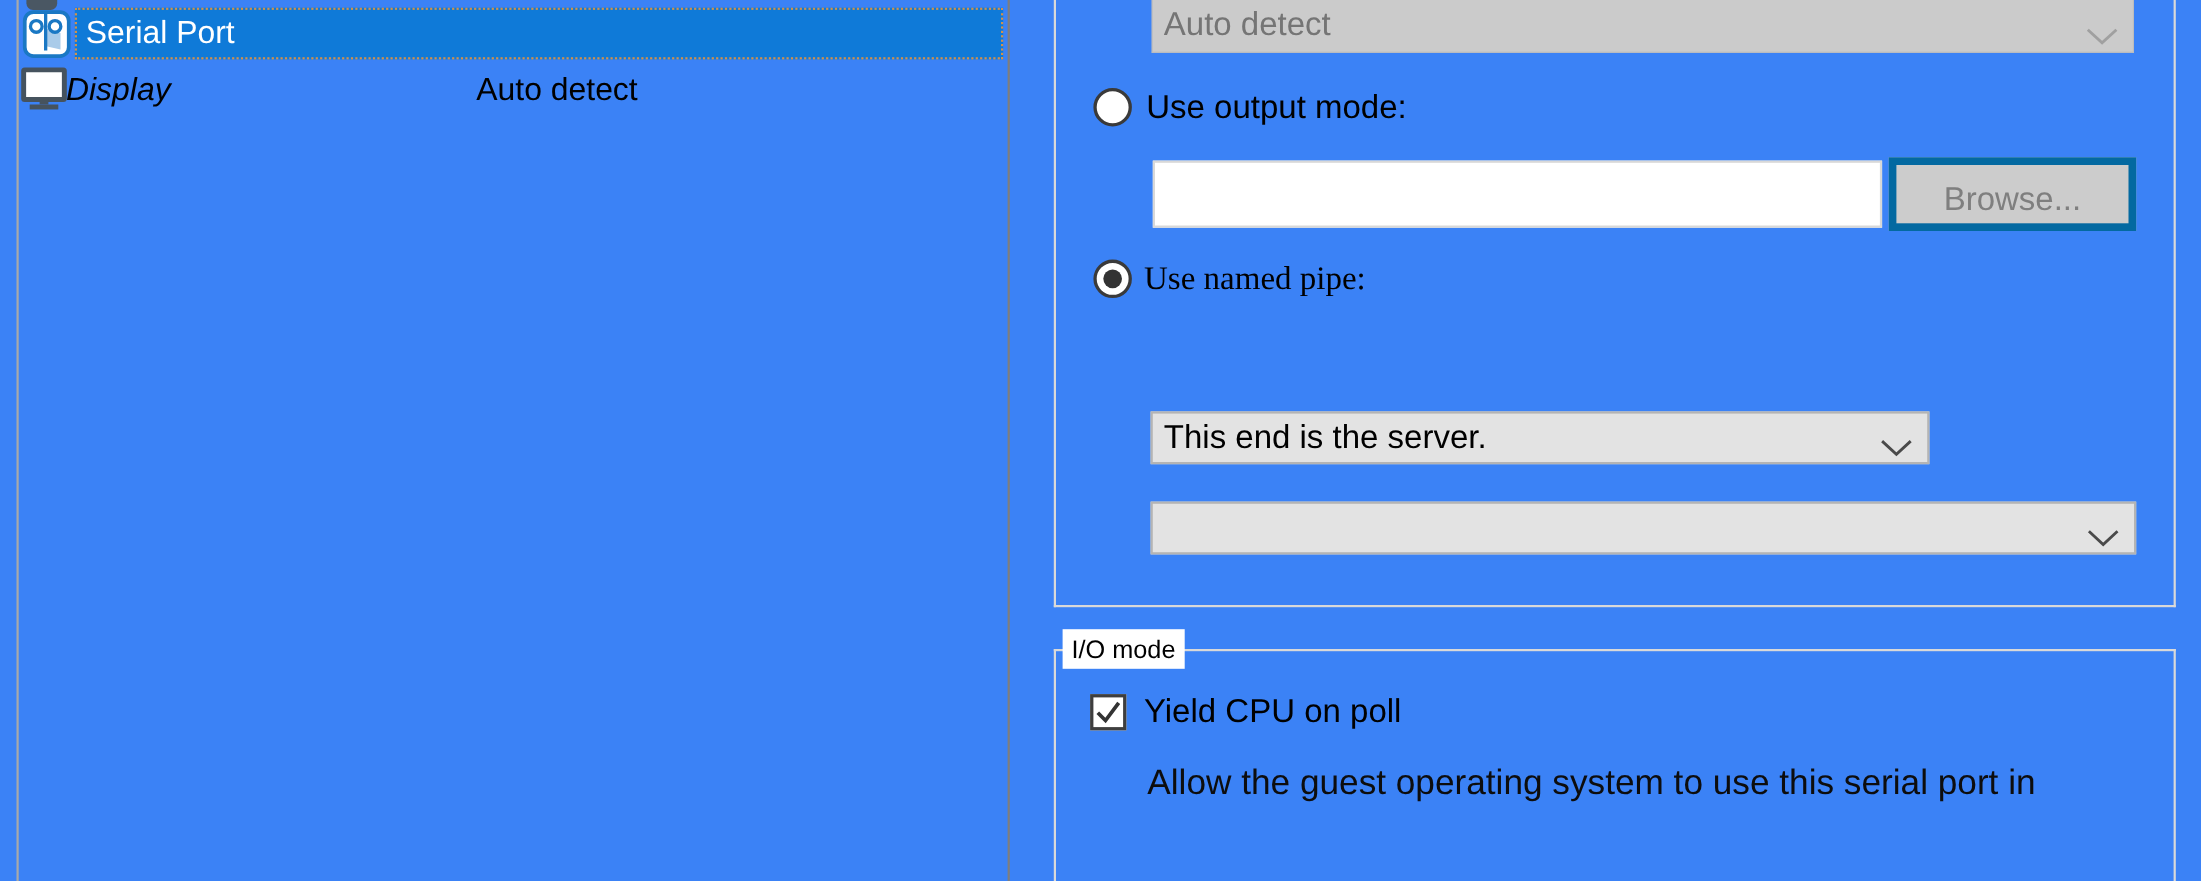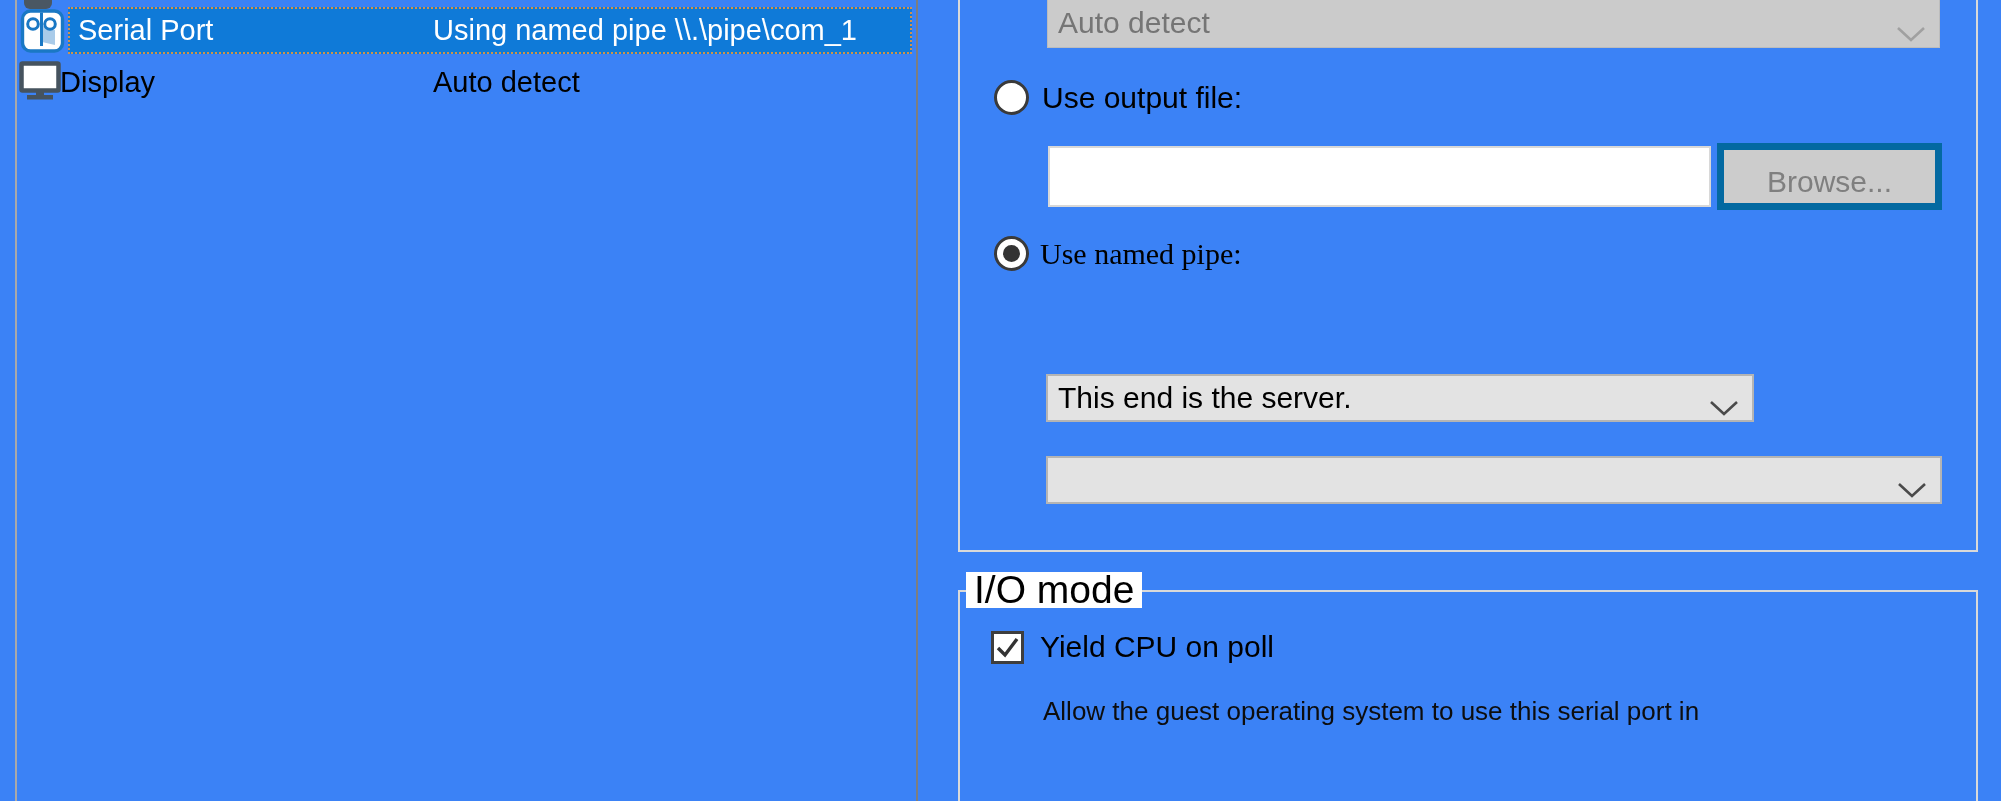--- a/index.html
+++ b/index.html
@@ -13,26 +13,26 @@
   .panel-divider{left:916px;top:0;width:2px;height:801px;background:#7e7e7e;}
   .icon-fragment{left:24px;top:0;width:28px;height:9px;background:#4a5763;border-radius:0 0 6px 6px;}
   .serial-icon{left:20px;top:8px;width:45px;height:46px;}
   .display-icon{left:19px;top:61px;width:42px;height:40px;}
   .row-selected{
     left:68px;top:7px;width:844px;height:47px;background:#0f7ad8;color:#ffffff;
     outline:2px dotted #d0914e;outline-offset:-2px;
   }
   .row-selected .dev-name{position:absolute;left:10px;top:0;line-height:47px;font-size:29px;}
   .row-selected .dev-summary{position:absolute;left:365px;top:0;line-height:47px;font-size:29px;}
-  .row-plain-name{left:60px;top:60px;width:300px;line-height:44px;font-size:29px;color:#000;}
+  .row-plain-name{left:60px;top:60px;width:300px;line-height:44px;font-size:29px;color:#000;font-style:italic;}
   .row-plain-summary{left:433px;top:60px;width:420px;line-height:44px;font-size:29px;color:#000;}
   
   .group1{left:958px;top:-4px;width:1020px;height:556px;border:2px solid #d9d9d9;border-top:none;box-sizing:border-box;}
   .group2{left:958px;top:590px;width:1020px;height:215px;border:2px solid #d9d9d9;border-bottom:none;box-sizing:border-box;}
-  .group2-label{left:966px;top:572px;background:#ffffff;padding:0 8px;font-size:39px;line-height:36px;color:#000;z-index:3;}
+  .group2-label{left:966px;top:572px;background:#ffffff;padding:0 8px;font-size:23px;line-height:36px;color:#000;z-index:3;}
   
   .combo{box-sizing:border-box;background:#e3e3e3;border:2px solid #b4b4b4;font-size:30px;color:#000;}
   .combo .combo-text{position:absolute;left:10px;top:0;right:50px;line-height:44px;white-space:nowrap;overflow:hidden;}
   .combo .chev{position:absolute;right:13px;top:50%;margin-top:-8px;}
   .combo-disabled{left:1047px;top:0;width:893px;height:48px;background:#cbcbcb;border:1px solid #bcbcbc;border-top:none;}
   .combo-disabled .combo-text{color:#757575;line-height:46px;}
   .combo-a{left:1046px;top:374px;width:708px;height:48px;}
   .combo-b{left:1046px;top:456px;width:896px;height:48px;}
   .txt-input{box-sizing:border-box;background:#fff;font-size:30px;color:#000;
     font-family:"Liberation Sans",sans-serif;padding:0 0 0 13px;outline:none;}
@@ -44,21 +44,21 @@
   
   .radio{box-sizing:border-box;width:35px;height:35px;border:3px solid #3a3a3a;border-radius:50%;background:#fff;}
   .radio .dot{position:absolute;left:50%;top:50%;width:17px;height:17px;margin:-8.5px 0 0 -8.5px;border-radius:50%;background:#333;}
   .radio-1{left:994px;top:80px;}
   .radio-2{left:994px;top:236px;}
   .radio-label{font-size:30px;line-height:35px;color:#000;}
   .radio-label-1{left:1042px;top:80px;}
   .radio-label-2{left:1040px;top:236px;font-family:Liberation Serif, serif;}
   .checkbox{left:991px;top:631px;width:33px;height:33px;box-sizing:border-box;border:3px solid #3e3e3e;background:#fff;}
   .cb-label{left:1040px;top:629px;font-size:30px;line-height:36px;color:#000;}
-  .desc{left:1043px;top:692px;width:820px;font-size:26px;line-height:39px;color:#0d0d0d;}
+  .desc{left:1043px;top:692px;width:820px;font-size:32px;line-height:39px;color:#0d0d0d;}
 </style>
 </head>
 <body>
 
 <div id="screen">
 
   <div class="abs left-edge-line"></div>
   <div class="abs icon-fragment"></div>
 
   <span class="abs serial-icon">
@@ -66,21 +66,20 @@
       <rect x="2.5" y="3" width="40" height="40" rx="8" fill="#ffffff" stroke="#1a78c4" stroke-width="3.4"></rect>
       <polygon points="22,18 35,22 35,37 22,34" fill="#a9cbe9"></polygon>
       <line x1="21.5" y1="4.5" x2="21.5" y2="38" stroke="#1a78c4" stroke-width="3"></line>
       <circle cx="13" cy="16" r="5.3" fill="#ffffff" stroke="#1a78c4" stroke-width="3"></circle>
       <circle cx="30" cy="16" r="5.3" fill="#ffffff" stroke="#1a78c4" stroke-width="3"></circle>
     </svg>
   </span>
 
   <div class="abs row-selected">
     <span class="dev-name">Serial Port</span>
-    <span class="dev-summary">Using named pipe \\.\pipe\com_1</span>
   </div>
 
   <span class="abs display-icon">
     <svg width="42" height="40" viewBox="0 0 42 40">
       <rect x="2.5" y="2.5" width="37" height="27" rx="1" fill="#ffffff" stroke="#46535e" stroke-width="4.5"></rect>
       <rect x="17" y="29" width="8" height="5" fill="#46535e"></rect>
       <rect x="8" y="34" width="26" height="4.5" fill="#46535e"></rect>
     </svg>
   </span>
 
@@ -94,21 +93,21 @@
   <div class="abs combo combo-disabled">
     <span class="combo-text">Auto detect</span>
     <span class="chev">
       <svg width="30" height="17" viewBox="0 0 30 17">
           <polyline points="2,2 15,14 28,2" fill="none" stroke="#a0a0a0" stroke-width="2.6"></polyline>
         </svg>
     </span>
   </div>
 
   <div class="abs radio radio-1"></div>
-  <div class="abs radio-label radio-label-1">Use output file:</div>
+  <div class="abs radio-label radio-label-1">Use output mode:</div>
 
   <input class="abs txt-input out-input" value="" style="">
   <div class="abs browse-btn">Browse...</div>
 
   <div class="abs radio radio-2">
       <span class="dot"></span>
     </div>
   <div class="abs radio-label radio-label-2">Use named pipe:</div>
 
 

